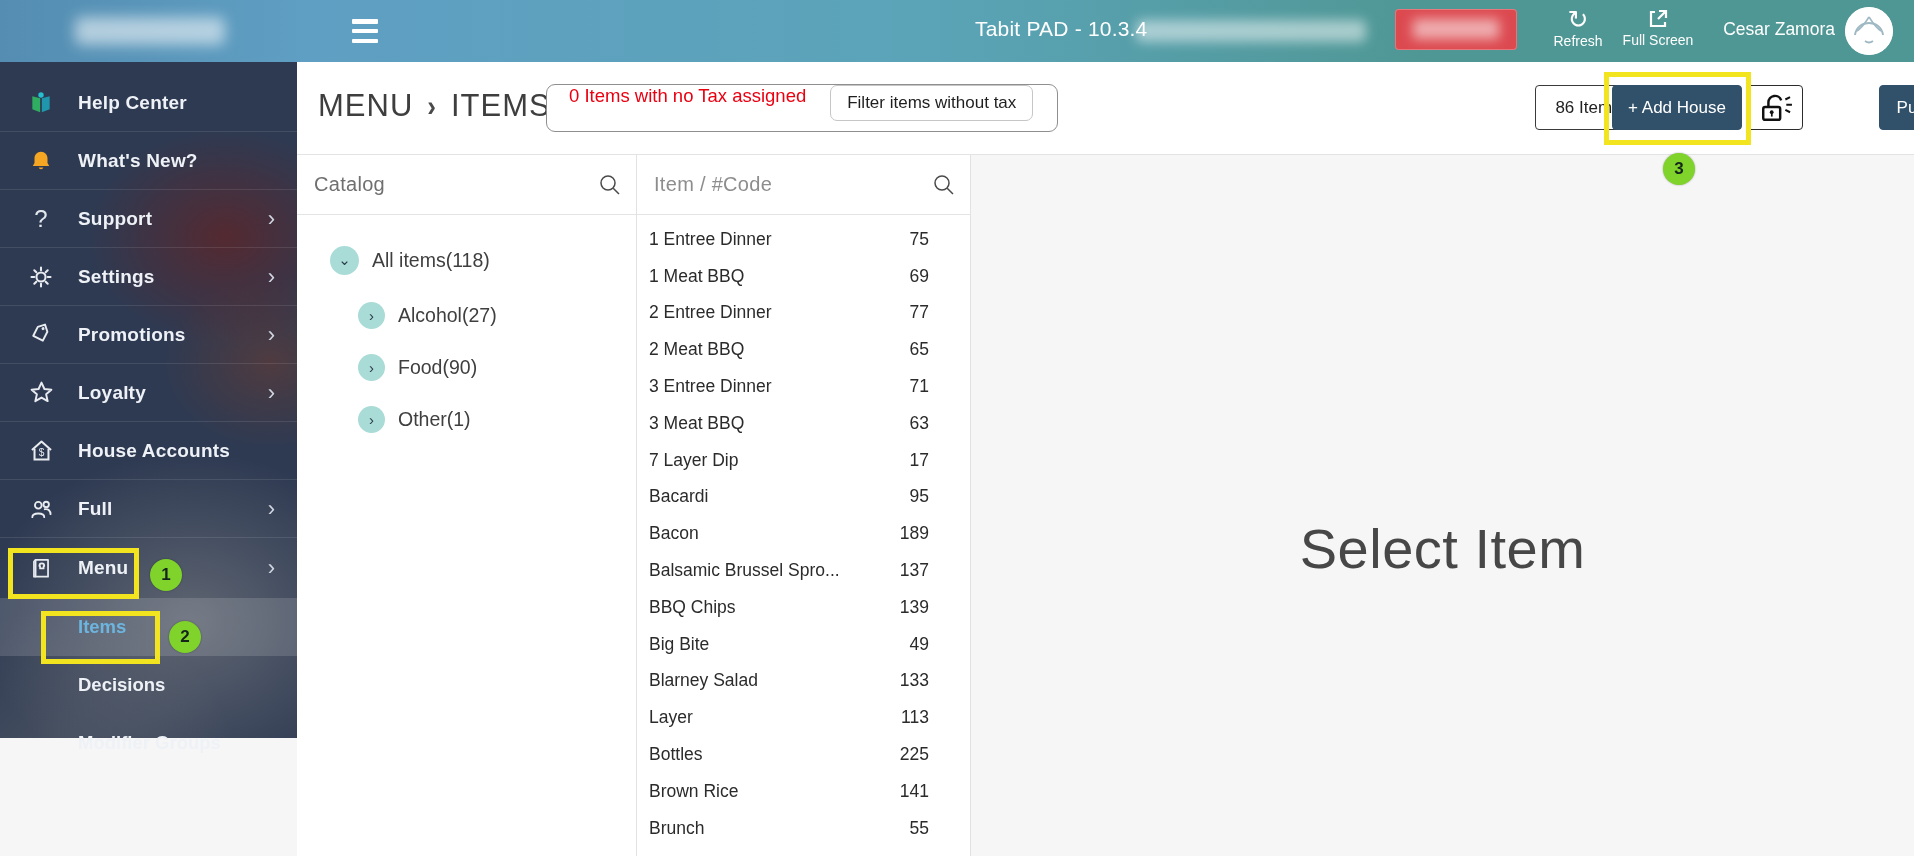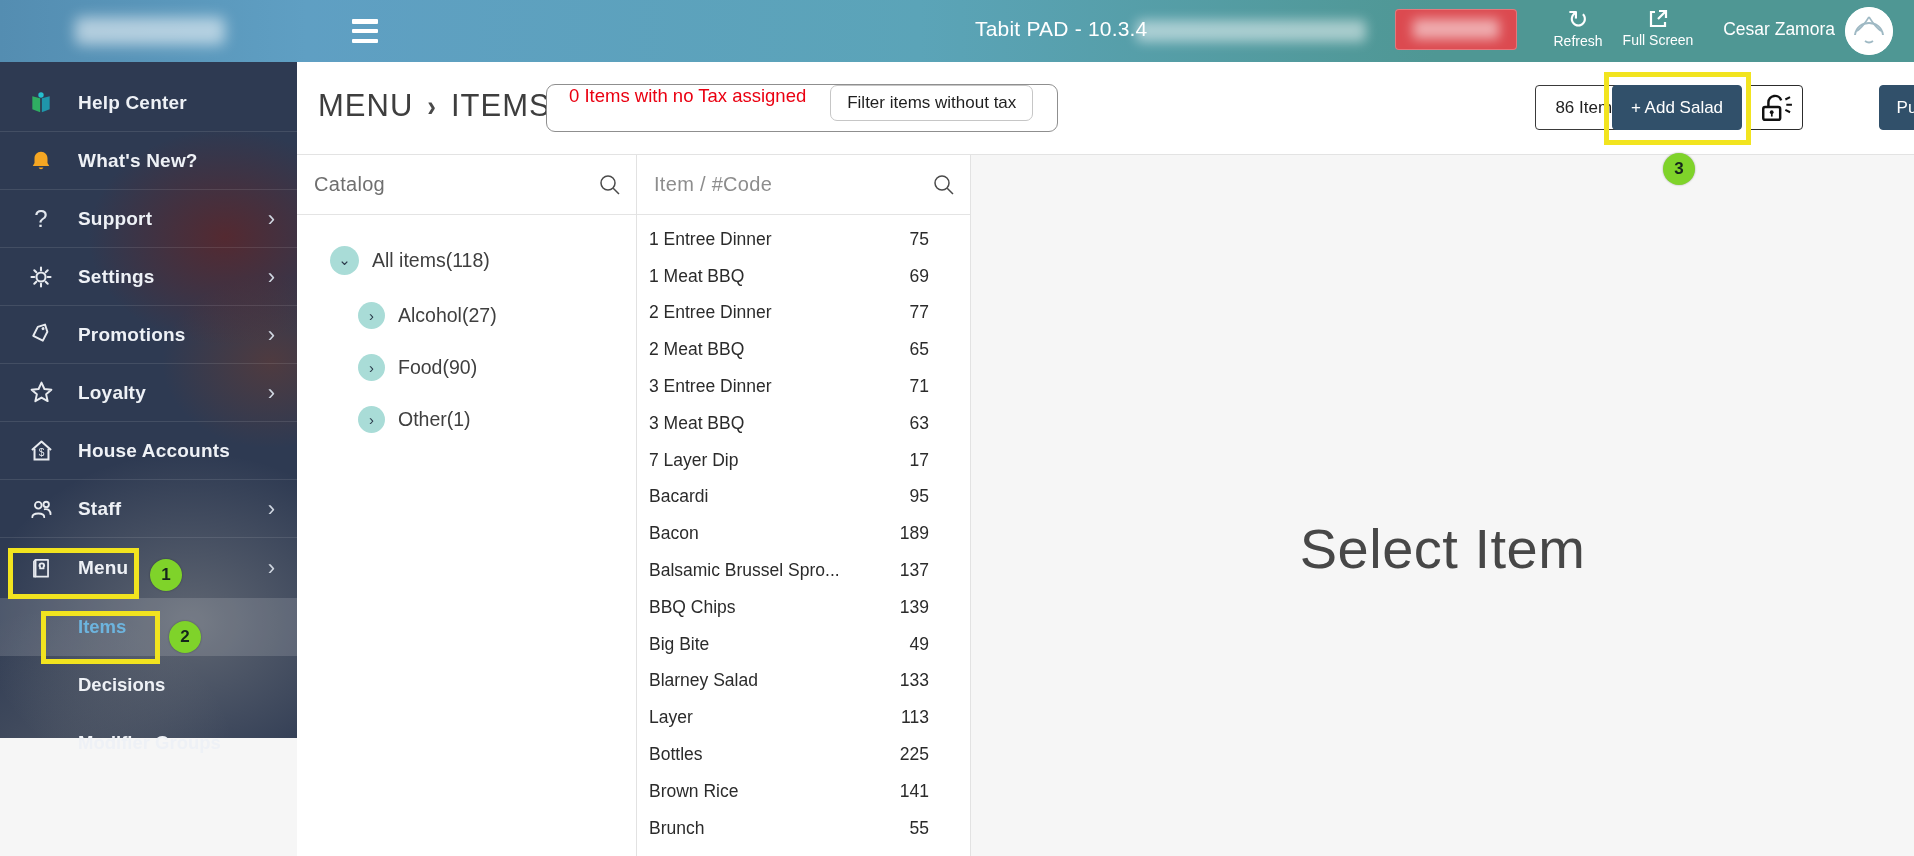--- a/index.html
+++ b/index.html
@@ -232,21 +232,21 @@
       <span class="nav-icon">
         <svg width="28" height="26" viewBox="0 0 24 24">
           <g stroke="#e8ebf0" stroke-width="1.7" fill="none" stroke-linecap="round">
             <circle cx="9.5" cy="8.5" r="3.1"></circle>
             <path d="M4 19.5 c0-4.5 11-4.5 11 0"></path>
             <circle cx="16.8" cy="7.8" r="2.5"></circle>
             <path d="M15.5 12.2 c3.2-.6 5.3 1.6 5.3 4.6"></path>
           </g>
         </svg>
       </span>
-      <span class="nav-label">Staff</span>
+      <span class="nav-label">Full</span>
       <span class="nav-chevron">›</span>
     </div>
     <div class="nav-item row-menu">
       <span class="nav-icon">
         <svg width="26" height="26" viewBox="0 0 24 24">
           <g stroke="#e8ebf0" stroke-width="1.6" fill="none" stroke-linejoin="round">
             <path d="M7 4.5 H18.5 V20 H7 Z"></path>
             <path d="M7 4.5 L5.5 6 V20 H7"></path>
             <path d="M10.5 10.2 c0-1.6 1.3-2.4 2.3-2.4 1 0 2.2.8 2.2 2.4 h-.6 v2.2 h-3.3 v-2.2 z"></path>
           </g>
@@ -270,21 +270,21 @@
   <div class="breadcrumb">
     <span>MENU</span>
     <span class="sep">›</span>
     <span>ITEMS</span>
   </div>
   <div class="taxbox">
     <span class="warn">0  Items with no Tax assigned</span>
     <button class="filter-btn">Filter items without tax</button>
   </div>
   <div class="btn btn-light btn-86">86 Items</div>
-  <div class="btn btn-dark btn-add">+ Add Salad</div>
+  <div class="btn btn-dark btn-add">+ Add House</div>
   <div class="btn btn-light btn-lock">
     <span>
       <svg width="38" height="32" viewBox="0 0 40 34">
         <path d="M13 16 v-5 a7 7 0 0 1 13.6 -2.2" fill="none" stroke="#111" stroke-width="2.6"></path>
         <rect x="7.5" y="16" width="18" height="13.5" rx="2" fill="none" stroke="#111" stroke-width="2.6"></rect>
         <circle cx="16.5" cy="21.5" r="2" fill="#111"></circle>
         <rect x="15.7" y="22.5" width="1.8" height="3.6" fill="#111"></rect>
         <path d="M31 8 l5 -2.5 M32 13.5 h6 M31 19 l5 2.5" stroke="#111" stroke-width="2.2" fill="none"></path>
       </svg>
     </span>

